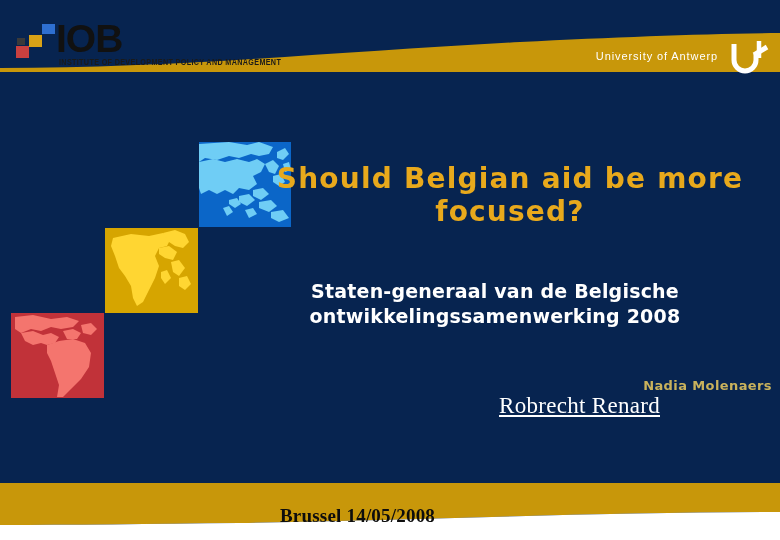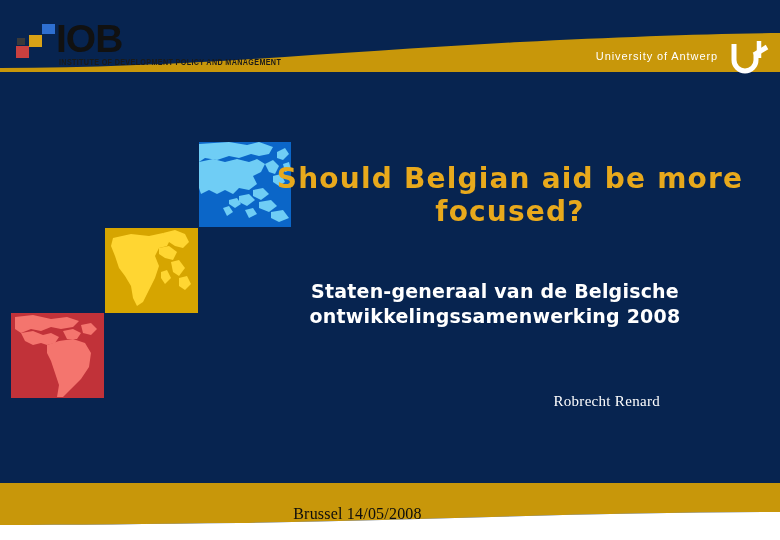--- a/index.html
+++ b/index.html
@@ -149,23 +149,24 @@
   }
 
   .author-primary {
     position: absolute;
     left: 330px;
     top: 393px;
     width: 330px;
     text-align: right;
     color: #ffffff;
     font-family: "Liberation Serif", serif;
-    font-size: 15px;
+    font-size: 23px;
     letter-spacing: 0.3px;
     z-index: 10;
+    text-decoration: underline;
   }
 
   
   .footer {
     position: absolute;
     left: 0;
     top: 476px;
     width: 780px;
     height: 64px;
     overflow: hidden;
@@ -176,23 +177,24 @@
   .footer-text {
     position: absolute;
     left: 0;
     top: 505px;
     width: 780px;
     text-align: center;
     padding-right: 65px;
     box-sizing: border-box;
     color: #0d0d0d;
     font-family: "Liberation Serif", serif;
-    font-size: 16px;
+    font-size: 19px;
     letter-spacing: 0.2px;
     z-index: 25;
+    font-weight: bold;
   }
 </style>
 </head>
 <body>
 
 <div id="slide">
 
   <div class="header">
     <svg class="header-svg" width="780" height="62" viewBox="0 0 780 62">
       <path d="M 0,48 C 180,48 330,32 520,22 C 620,17 700,14 780,13 L 780,52 L 0,52 Z" fill="#C8970A"></path>
@@ -272,20 +274,21 @@
         <path d="M 52,18 L 62,16 L 70,20 L 66,26 L 56,26 Z"></path>
         <path d="M 70,12 L 80,10 L 86,16 L 80,22 L 72,20 Z"></path>
       </g>
     </svg>
   </div>
 
   <div class="title">Should Belgian aid be more focused?</div>
 
   <div class="subtitle">Staten-generaal van de Belgische ontwikkelingssamenwerking 2008</div>
 
+  <div class="author-secondary">Nadia Molenaers</div>
 
   <div class="author-primary">Robrecht Renard</div>
 
   <div class="footer">
     <svg class="footer-svg" width="780" height="64" viewBox="0 0 780 64">
       <rect x="0" y="0" width="780" height="7" fill="#072450"></rect>
       <path d="M 0,7 L 780,7 L 780,36 C 600,36 420,44 240,47 C 150,48 70,49 0,49 Z" fill="#C8970A"></path>
       <path d="M 0,49 C 70,49 150,48 240,47 C 420,44 600,36 780,36 L 780,64 L 0,64 Z" fill="#ffffff"></path>
     </svg>
   </div>

